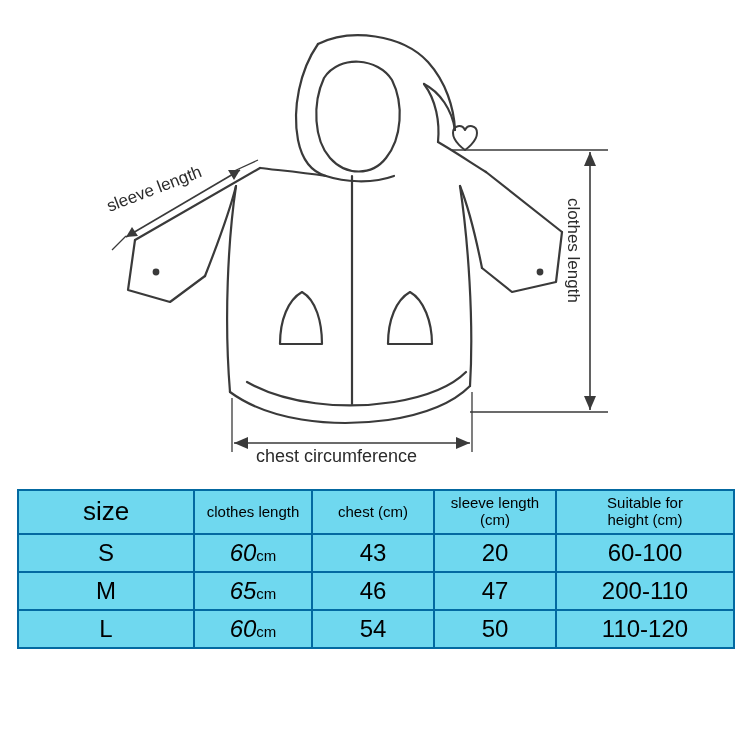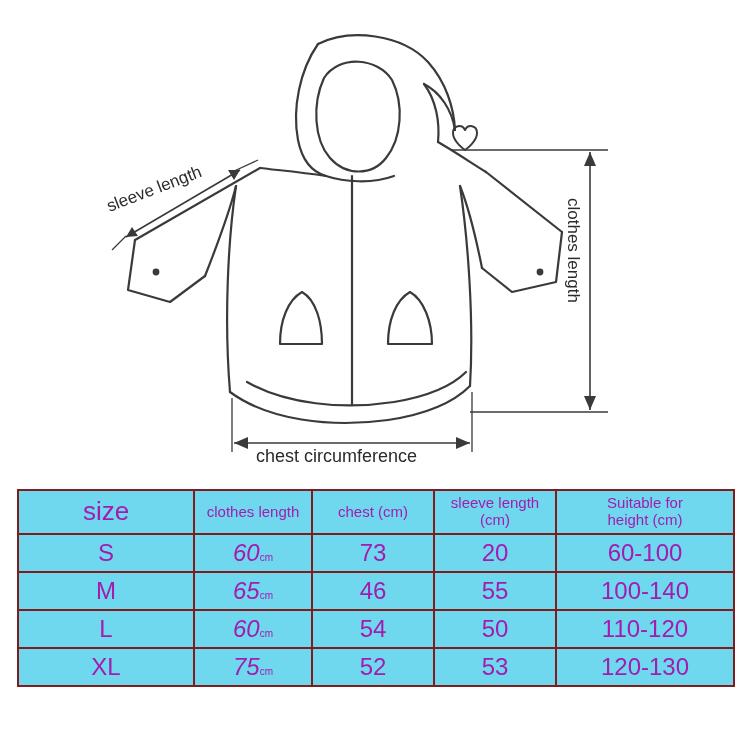--- a/index.html
+++ b/index.html
@@ -58,24 +58,24 @@
   
   #size-table {
     position: absolute;
     left: 17px;
     top: 489px;
     width: 716px;
     border-collapse: collapse;
     table-layout: fixed;
   }
   #size-table td, #size-table th {
-    border: 2px solid #7f1d1d;
+    border: 2px solid #0369a1;
     text-align: center;
     vertical-align: middle;
-    color: #a21caf;
+    color: #000000;
     font-weight: normal;
     padding: 0;
   }
   #size-table thead th {
     background: #6fd8ef;
     height: 42px;
     font-size: 15px;
     line-height: 1.12;
   }
   #size-table thead th.size-head {
@@ -84,21 +84,21 @@
   #size-table tbody td {
     background: #6fd8ef;
     height: 36px;
     font-size: 24px;
   }
   #size-table tbody td.cm-cell .num {
     font-size: 24px;
     font-style: italic;
   }
   #size-table tbody td.cm-cell .unit {
-    font-size: 10px;
+    font-size: 15px;
     margin-top: 8px;
   }
   .col-size { width: 176px; }
   .col-cl   { width: 118px; }
   .col-ch   { width: 122px; }
   .col-sl   { width: 122px; }
   .col-h    { width: 178px; }
 </style>
 </head>
 <body>
@@ -201,47 +201,38 @@
           <span>height (cm)</span>
         </th>
       </tr>
     </thead>
     <tbody>
       <tr>
         <td>S</td>
         <td class="cm-cell">
           <span class="num">60</span><span class="unit">cm</span>
         </td>
-        <td>73</td>
+        <td>43</td>
         <td>20</td>
         <td>60-100</td>
       </tr>
       <tr>
         <td>M</td>
         <td class="cm-cell">
           <span class="num">65</span><span class="unit">cm</span>
         </td>
         <td>46</td>
-        <td>55</td>
-        <td>100-140</td>
+        <td>47</td>
+        <td>200-110</td>
       </tr>
       <tr>
         <td>L</td>
         <td class="cm-cell">
           <span class="num">60</span><span class="unit">cm</span>
         </td>
         <td>54</td>
         <td>50</td>
         <td>110-120</td>
       </tr>
-      <tr>
-        <td>XL</td>
-        <td class="cm-cell">
-          <span class="num">75</span><span class="unit">cm</span>
-        </td>
-        <td>52</td>
-        <td>53</td>
-        <td>120-130</td>
-      </tr>
     </tbody>
   </table>
 
 </div>
 
 </body></html>

